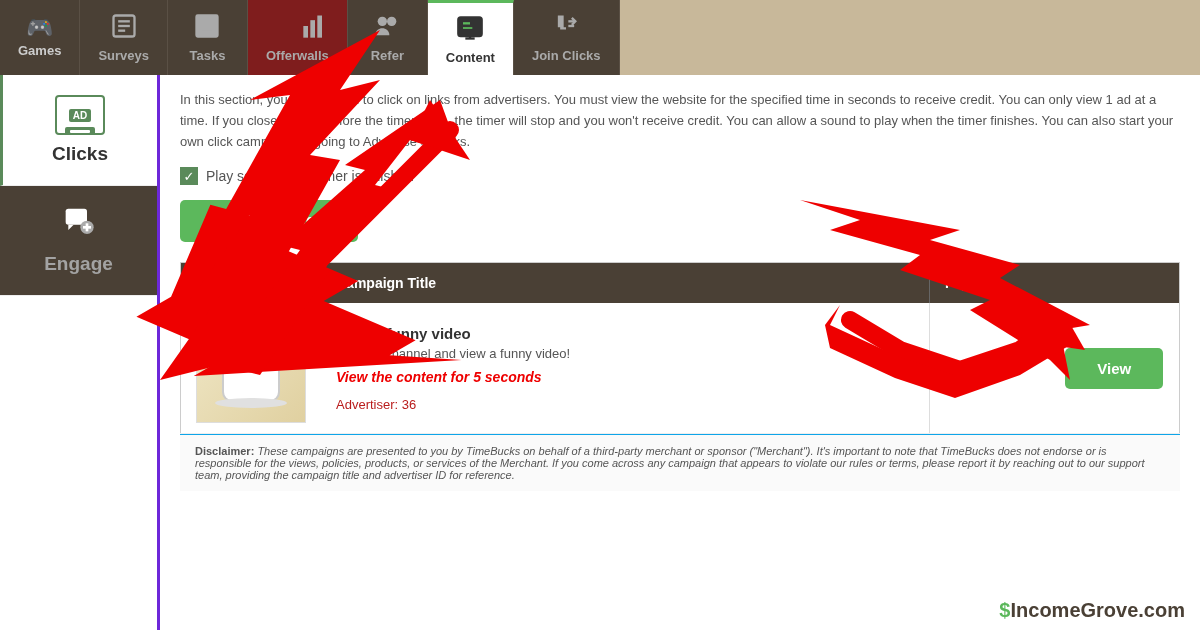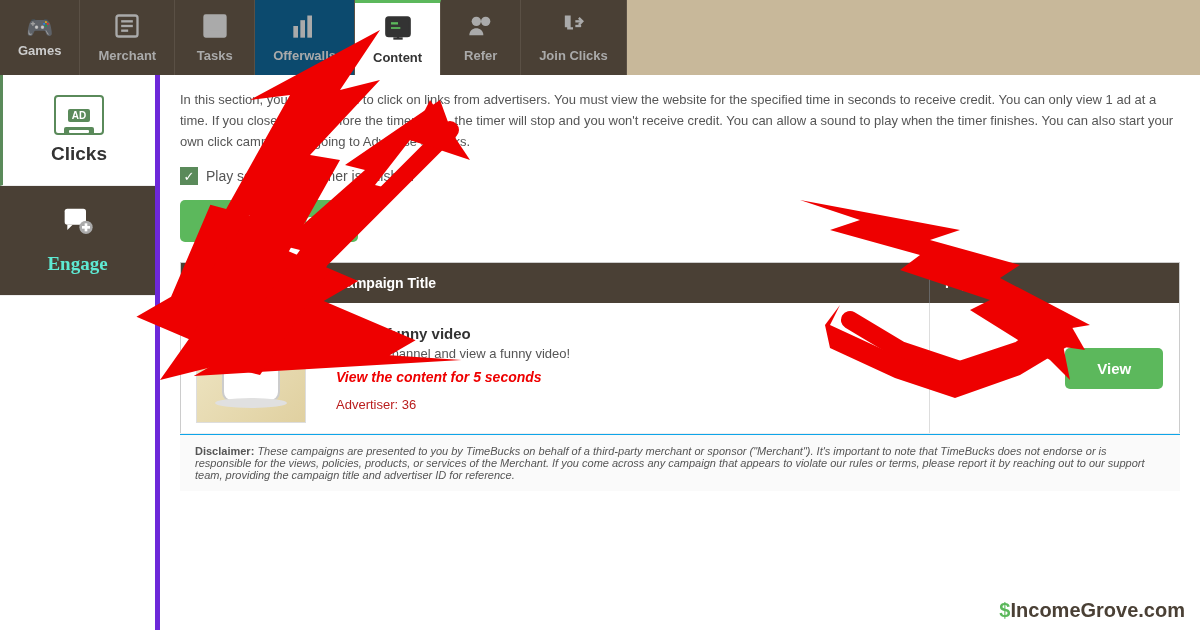--- a/index.html
+++ b/index.html
@@ -49,21 +49,21 @@
     .main-wrapper {
       display: flex;
       background: #fff;
       height: calc(630px - 75px);
     }
 
     
     .sidebar {
       width: 160px;
       background: #fff;
-      border-right: 5px solid #6d28d9;
+      border-right: 3px solid #6d28d9;
       flex-shrink: 0;
     }
     .sidebar-item {
       display: flex;
       flex-direction: column;
       align-items: center;
       justify-content: center;
       padding: 20px 10px;
       cursor: pointer;
       border-bottom: 1px solid #eee;
@@ -242,21 +242,21 @@
       left: 0;
       width: 100%;
       height: 100%;
       pointer-events: none;
     }
 
     
     .nav-games { background: #4a4035; color: #aaa; }
     .nav-surveys { background: #4a4035; color: #aaa; }
     .nav-tasks { background: #4a4035; color: #aaa; text-align: right; }
-    .nav-offerwalls { background: #0c4a6e; color: #aaa; }
+    .nav-offerwalls { background: #7f1d1d; color: #aaa; align-items: flex-end; }
     .nav-content { background: #fff; color: #333; border-top: 3px solid #5cb85c; }
     .nav-refer { background: #4a4035; color: #aaa; }
     .nav-pushclicks { background: #4a4035; color: #aaa; }
 
     .nav-item .nav-icon svg {
       width: 28px;
       height: 28px;
       fill: currentColor;
     }
   </style>
@@ -270,21 +270,21 @@
   </div>
   <div class="nav-item nav-surveys">
     <span class="nav-icon">
       <svg viewBox="0 0 24 24" xmlns="http://www.w3.org/2000/svg" fill="#aaa" width="28" height="28">
         <rect x="3" y="3" width="18" height="18" rx="2" fill="none" stroke="#aaa" stroke-width="2"></rect>
         <line x1="7" y1="8" x2="17" y2="8" stroke="#aaa" stroke-width="2"></line>
         <line x1="7" y1="12" x2="17" y2="12" stroke="#aaa" stroke-width="2"></line>
         <line x1="7" y1="16" x2="13" y2="16" stroke="#aaa" stroke-width="2"></line>
       </svg>
     </span>
-    <span class="nav-label">Merchant</span>
+    <span class="nav-label">Surveys</span>
   </div>
   <div class="nav-item nav-tasks">
     <span class="nav-icon">
       <svg viewBox="0 0 24 24" fill="none" width="28" height="28">
         <rect x="3" y="3" width="18" height="18" rx="1" stroke="#aaa" stroke-width="2"></rect>
         <line x1="7" y1="7" x2="17" y2="7" stroke="#aaa" stroke-width="2"></line>
         <line x1="7" y1="11" x2="17" y2="11" stroke="#aaa" stroke-width="2"></line>
         <line x1="7" y1="15" x2="17" y2="15" stroke="#aaa" stroke-width="2"></line>
       </svg>
     </span>
@@ -292,42 +292,42 @@
   </div>
   <div class="nav-item nav-offerwalls">
     <span class="nav-icon">
       <svg viewBox="0 0 24 24" fill="none" width="28" height="28">
         <rect x="2" y="12" width="4" height="10" fill="#aaa"></rect>
         <rect x="8" y="7" width="4" height="15" fill="#aaa"></rect>
         <rect x="14" y="3" width="4" height="19" fill="#aaa"></rect>
       </svg>
     </span>
     <span class="nav-label">Offerwalls</span>
+  </div>
+  <div class="nav-item nav-refer">
+    <span class="nav-icon">
+      <svg viewBox="0 0 24 24" fill="#aaa" width="28" height="28">
+        <circle cx="8" cy="8" r="4"></circle>
+        <circle cx="16" cy="8" r="4"></circle>
+        <path d="M2 20 c0-4 3-6 6-6s6 2 6 6" fill="#aaa"></path>
+      </svg>
+    </span>
+    <span class="nav-label">Refer</span>
   </div>
   <div class="nav-item nav-content">
     <span class="nav-icon">
       <svg viewBox="0 0 24 24" fill="none" width="28" height="28">
         <rect x="2" y="3" width="20" height="16" rx="2" stroke="#333" stroke-width="2"></rect>
         <line x1="8" y1="21" x2="16" y2="21" stroke="#333" stroke-width="2"></line>
         <line x1="12" y1="19" x2="12" y2="21" stroke="#333" stroke-width="2"></line>
         <line x1="6" y1="8" x2="12" y2="8" stroke="#5cb85c" stroke-width="2"></line>
         <line x1="6" y1="12" x2="14" y2="12" stroke="#5cb85c" stroke-width="1.5"></line>
       </svg>
     </span>
     <span class="nav-label">Content</span>
-  </div>
-  <div class="nav-item nav-refer">
-    <span class="nav-icon">
-      <svg viewBox="0 0 24 24" fill="#aaa" width="28" height="28">
-        <circle cx="8" cy="8" r="4"></circle>
-        <circle cx="16" cy="8" r="4"></circle>
-        <path d="M2 20 c0-4 3-6 6-6s6 2 6 6" fill="#aaa"></path>
-      </svg>
-    </span>
-    <span class="nav-label">Refer</span>
   </div>
   <div class="nav-item nav-pushclicks">
     <span class="nav-icon">
       <svg viewBox="0 0 24 24" fill="#aaa" width="28" height="28">
         <path d="M5 3 L10 3 L10 13 L12 13 L12 15 L7 15 L7 13 L5 13 Z" fill="#aaa"></path>
         <path d="M14 8 L19 8" stroke="#aaa" stroke-width="2"></path>
         <path d="M14 12 L19 12" stroke="#aaa" stroke-width="2"></path>
         <path d="M17 5 L20 8 L17 11" stroke="#aaa" stroke-width="2" fill="none"></path>
       </svg>
     </span>
@@ -350,21 +350,21 @@
     <div class="sidebar-item dark">
       <span style="font-size:28px;">
         <svg viewBox="0 0 24 24" fill="#fff" width="32" height="32">
           <rect x="2" y="2" width="16" height="12" rx="2" fill="#fff"></rect>
           <polygon points="4,14 4,18 8,14" fill="#fff"></polygon>
           <circle cx="18" cy="16" r="5" fill="#aaa"></circle>
           <line x1="15" y1="16" x2="21" y2="16" stroke="#fff" stroke-width="2"></line>
           <line x1="18" y1="13" x2="18" y2="19" stroke="#fff" stroke-width="2"></line>
         </svg>
       </span>
-      <span class="sidebar-label" style="color:#5eead4;font-family:Liberation Serif, serif;">Engage</span>
+      <span class="sidebar-label" style="color:#a3a3a3;">Engage</span>
     </div>
   </div>
 
   <div class="content-area">
     <p class="info-text">In this section, you will get paid to click on links from advertisers. You must view the website for the specified time in seconds to receive credit. You can only view 1 ad at a time. If you close the tab before the timer ends, the timer will stop and you won't receive credit. You can allow a sound to play when the timer finishes. You can also start your own click campaign by going to Advertise &gt; Clicks.</p>
 
     <div class="checkbox-row">
       <div class="checkbox-custom">✓</div>
       <span class="checkbox-label">Play sound when timer is finished</span>
     </div>

